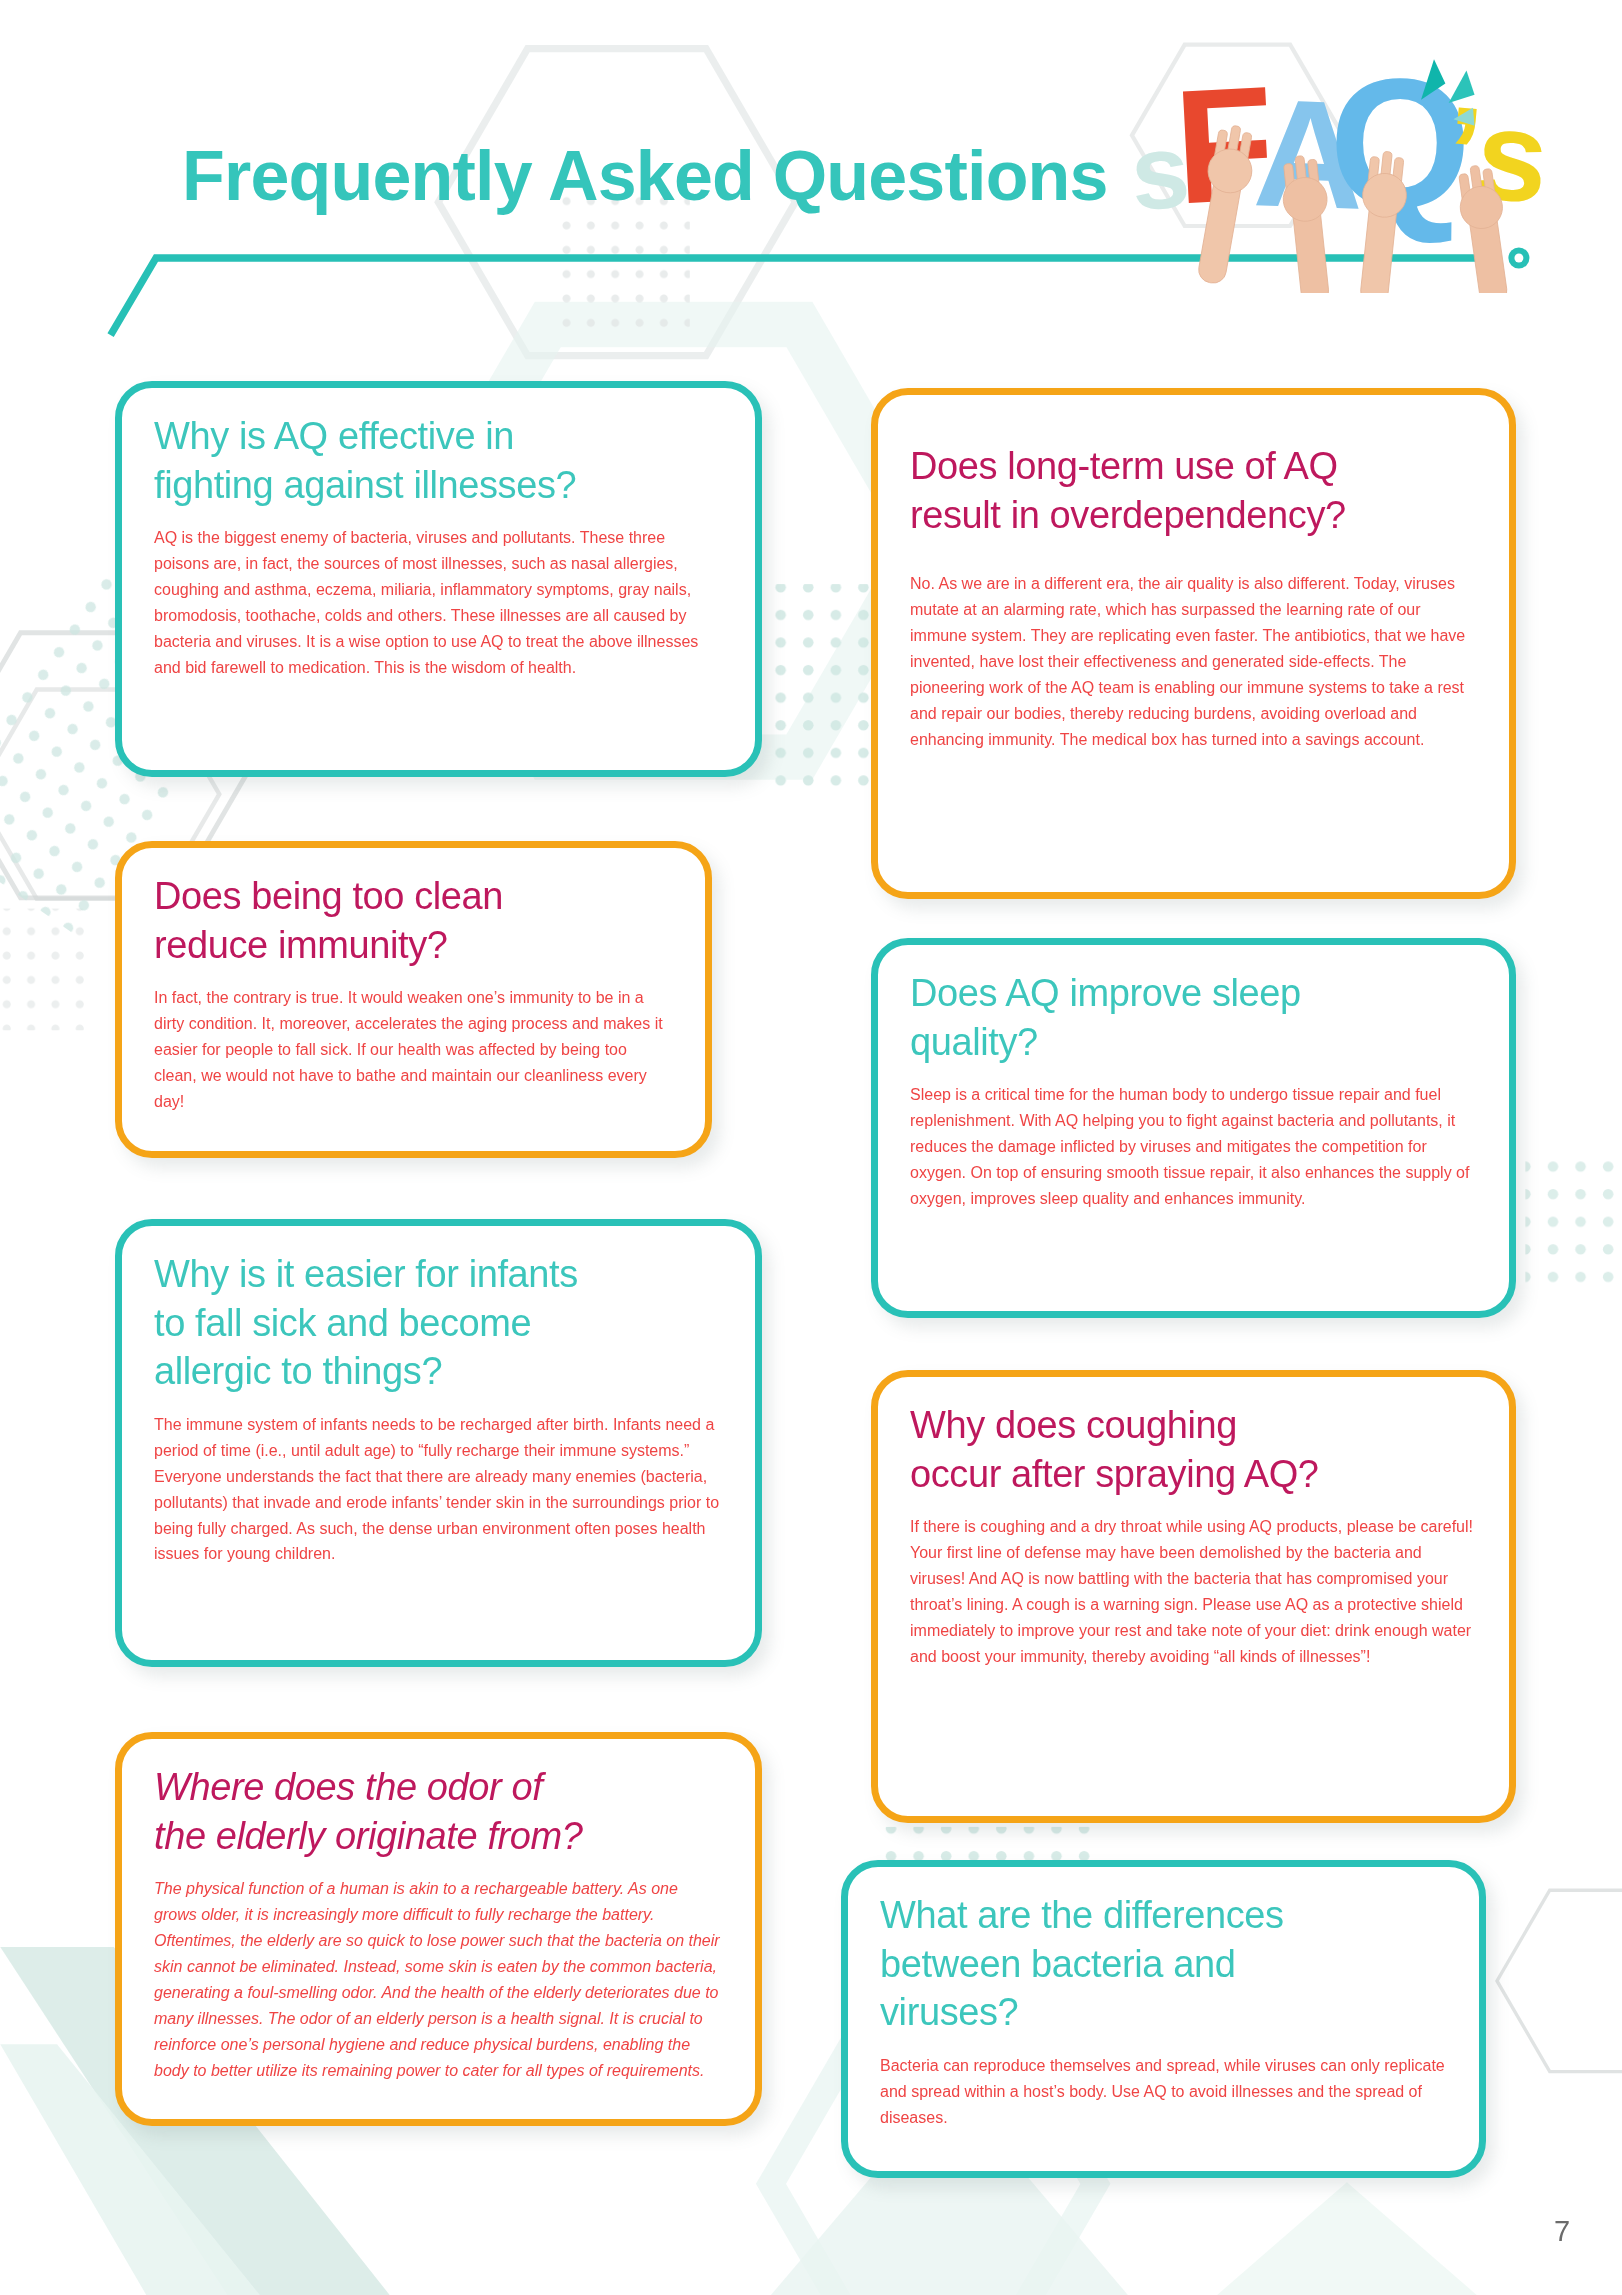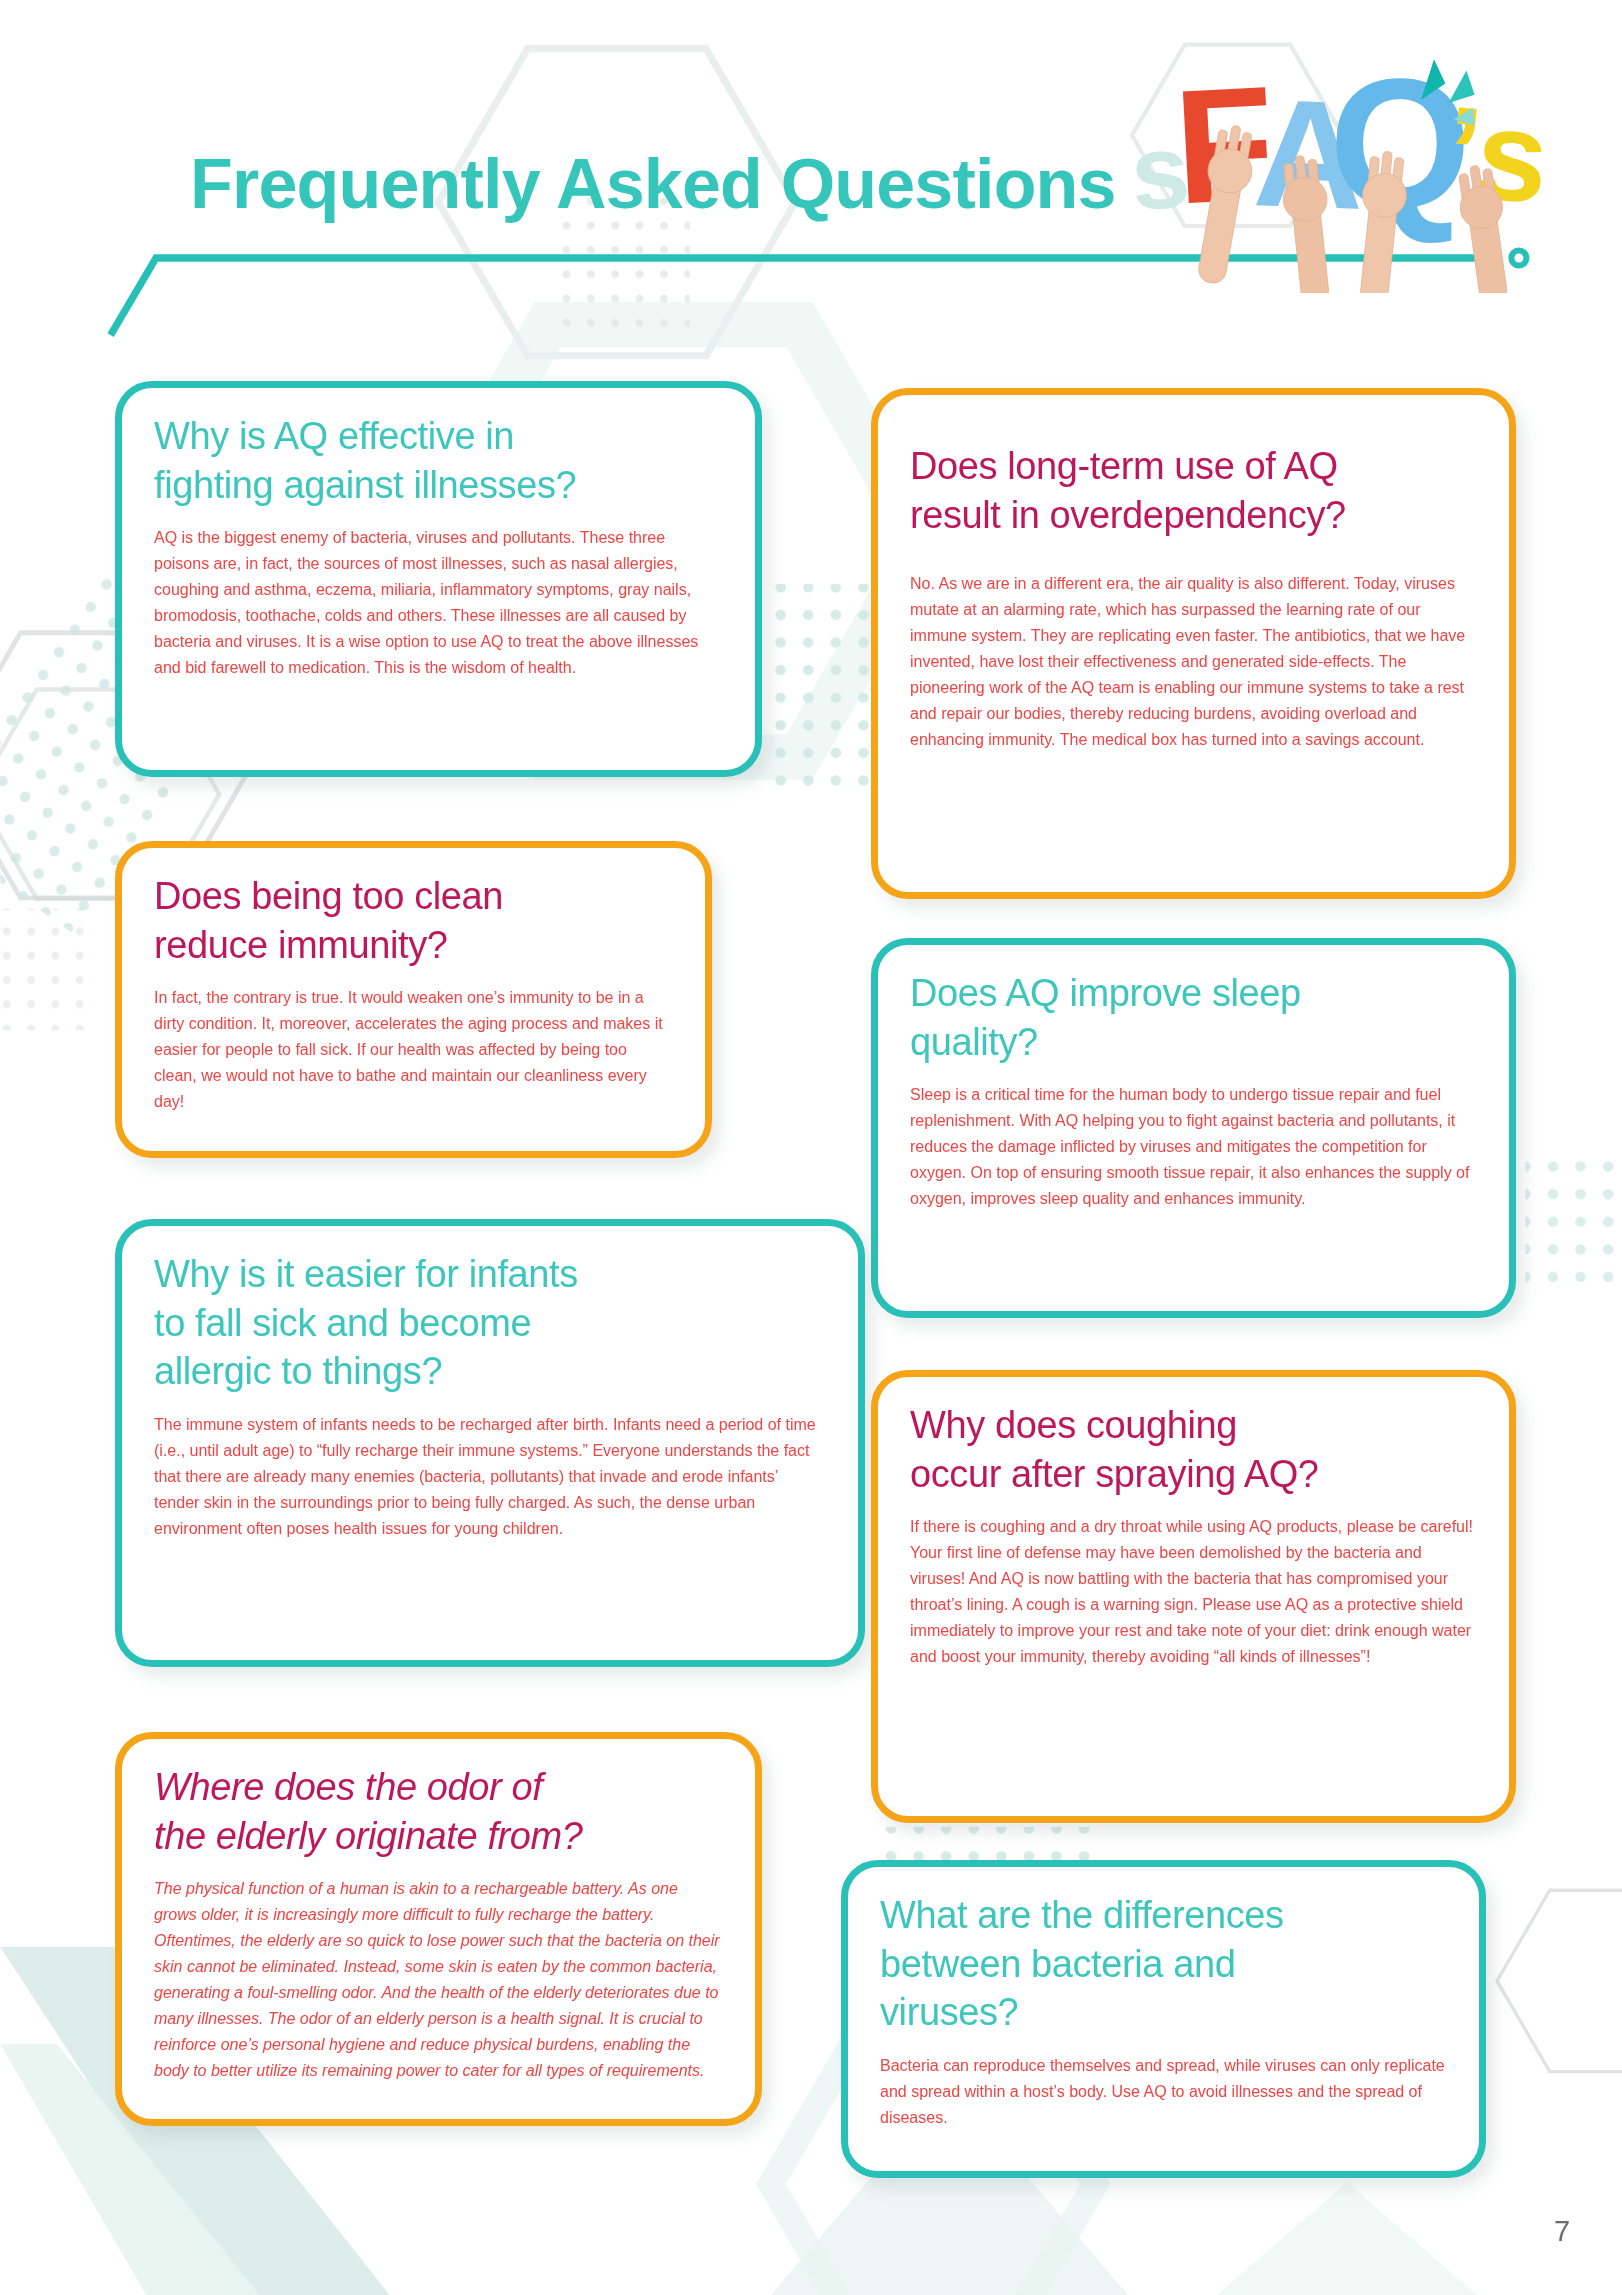--- a/index.html
+++ b/index.html
@@ -4,21 +4,21 @@
 <style>
   html,body { margin:0; padding:0; background:#ffffff; }
   .page {
     position:relative; width:1623px; height:2295px; overflow:hidden;
     background:#ffffff; font-family:"Liberation Sans", sans-serif;
   }
   .bg-svg { position:absolute; left:0; top:0; z-index:0; }
 
   
   .page-title {
-    position:absolute; left:174px; top:128px; z-index:2; margin:16px;
+    position:absolute; left:174px; top:128px; z-index:2; margin:8px;
     font-size:70px; font-weight:bold; letter-spacing:-0.8px; color:#35c5bb;
   }
   .logo { position:absolute; left:1160px; top:41px; width:454px; height:252px; z-index:2; }
   .logo .letter { position:absolute; font-weight:bold; line-height:1; }
   .logo .letter-f  { left:14.6px;  top:23px; font-size:162px; color:#e8482e; transform:rotate(-3deg); }
   .logo .letter-a  { left:94px; top:36px; font-size:153px; color:#86c5ed; transform:rotate(2deg); }
   .logo .letter-q  { left:169px; top:11.4px; font-size:183px; color:#64b9ea; }
   .logo .letter-s  { left:286px; top:50px; font-size:128px; color:#f2d41f; transform:rotate(5deg); }
   .logo .ghost-letter {
     position:absolute; left:-29px; top:71px; font-size:105px; font-weight:bold;
@@ -41,21 +41,21 @@
   }
   .card.teal   .q { color:#3cc6bc; }
   .card.orange .q { color:#be185d; }
   .card .a { font-size:16px; line-height:1.62; color:#ef4444; }
 
   .card-l1 { left:115px;  top:381px;  width:647px; min-height:396px; }
   .card-r1 { left:871px; top:388px;  width:645px; min-height:511px; }
   .card-r1 .q { padding-top:23px; margin-bottom:32px; }
   .card-l2 { left:115px;  top:841px; width:597px; min-height:317px; }
   .card-r2 { left:871px; top:938px; width:645px; min-height:380px; }
-  .card-l3 { left:115px;  top:1219px; width:750px; min-height:448px; }
+  .card-l3 { left:115px;  top:1219px; width:647px; min-height:448px; }
   .card-r3 { left:871px; top:1370px; width:645px; min-height:453px; }
   .card-l4 { left:115px;  top:1732px; width:647px; min-height:326px;font-style:italic; }
   .card-r4 { left:841px; top:1860px; width:645px; min-height:318px; }
 
   .page-number {
     position:absolute; left:1554px; top:2215px; z-index:2;
     font-size:29px; color:#6b6b6b;
   }
 </style>
 </head>

